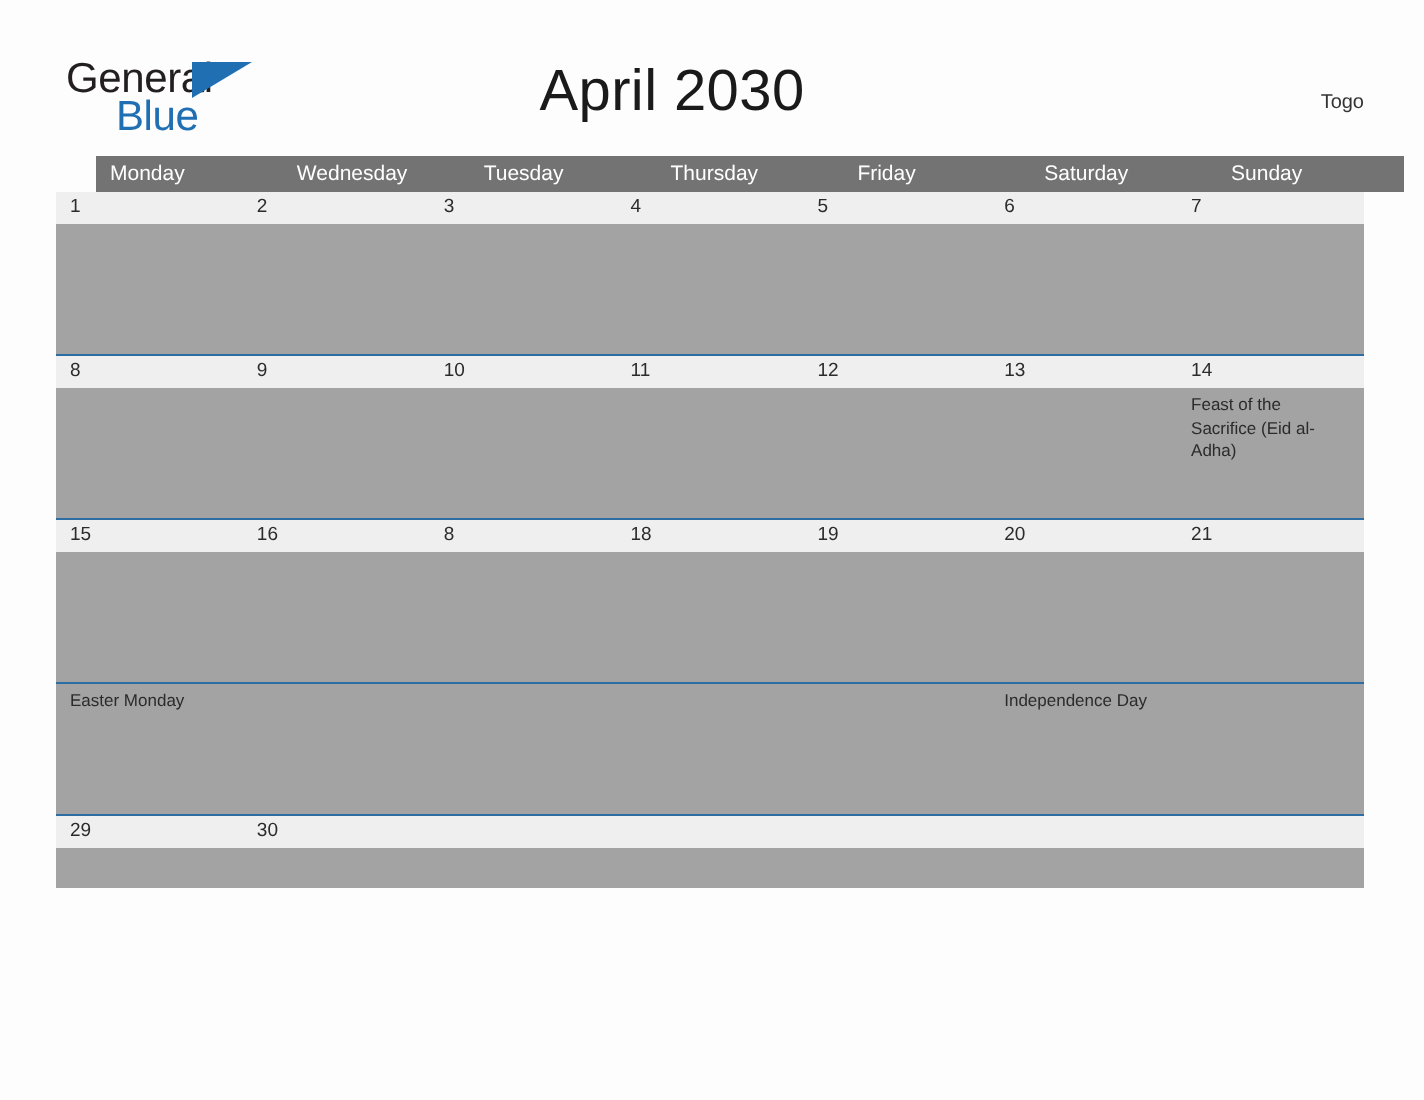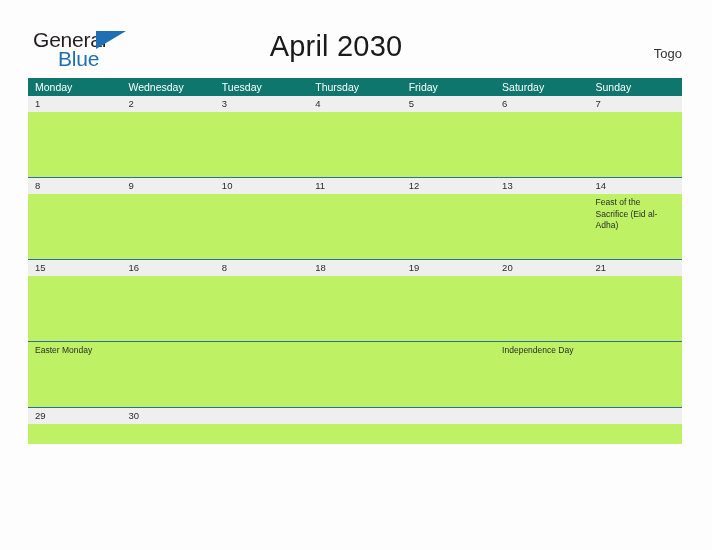--- a/index.html
+++ b/index.html
@@ -73,36 +73,37 @@
     font-size: 29px;
     color: #1a1a1a;
     font-family: "Liberation Sans", sans-serif;
     font-weight: normal;
     letter-spacing: 0.2px;
   }
   .country {
     position: absolute;
     right: 30px;
     top: 46px;
-    font-size: 13px;
+    font-size: 10px;
     color: #333333;
   }
 
   
   .calendar {
     position: absolute;
     left: 28px;
     top: 78px;
     width: 654px;
   }
   .weekday-row {
     display: flex;
     width: 654px;
     height: 18px;
-    background: #0f766e;
+    background: #737373;
+    margin-left: 20px;
   }
   .weekday {
     flex: 1 1 0;
     color: #ffffff;
     font-size: 10.5px;
     line-height: 18px;
     padding-left: 7px;
     box-sizing: border-box;
     white-space: nowrap;
   }
@@ -126,21 +127,21 @@
     font-size: 9.5px;
     color: #2b2b2b;
     line-height: 16px;
     padding-left: 7px;
     box-sizing: border-box;
   }
   .week-events {
     display: flex;
     width: 654px;
     height: 65px;
-    background: #bef264;
+    background: #a3a3a3;
   }
   .event-cell {
     flex: 1 1 0;
     padding: 3px 10px 0 7px;
     box-sizing: border-box;
     font-size: 8.5px;
     line-height: 11.5px;
     color: #2b2b2b;
     overflow: hidden;
     word-wrap: break-word;

